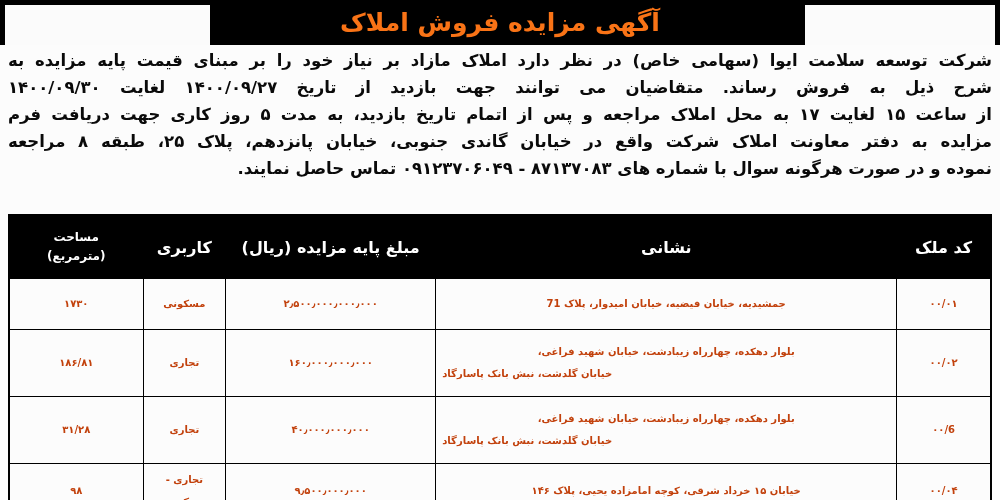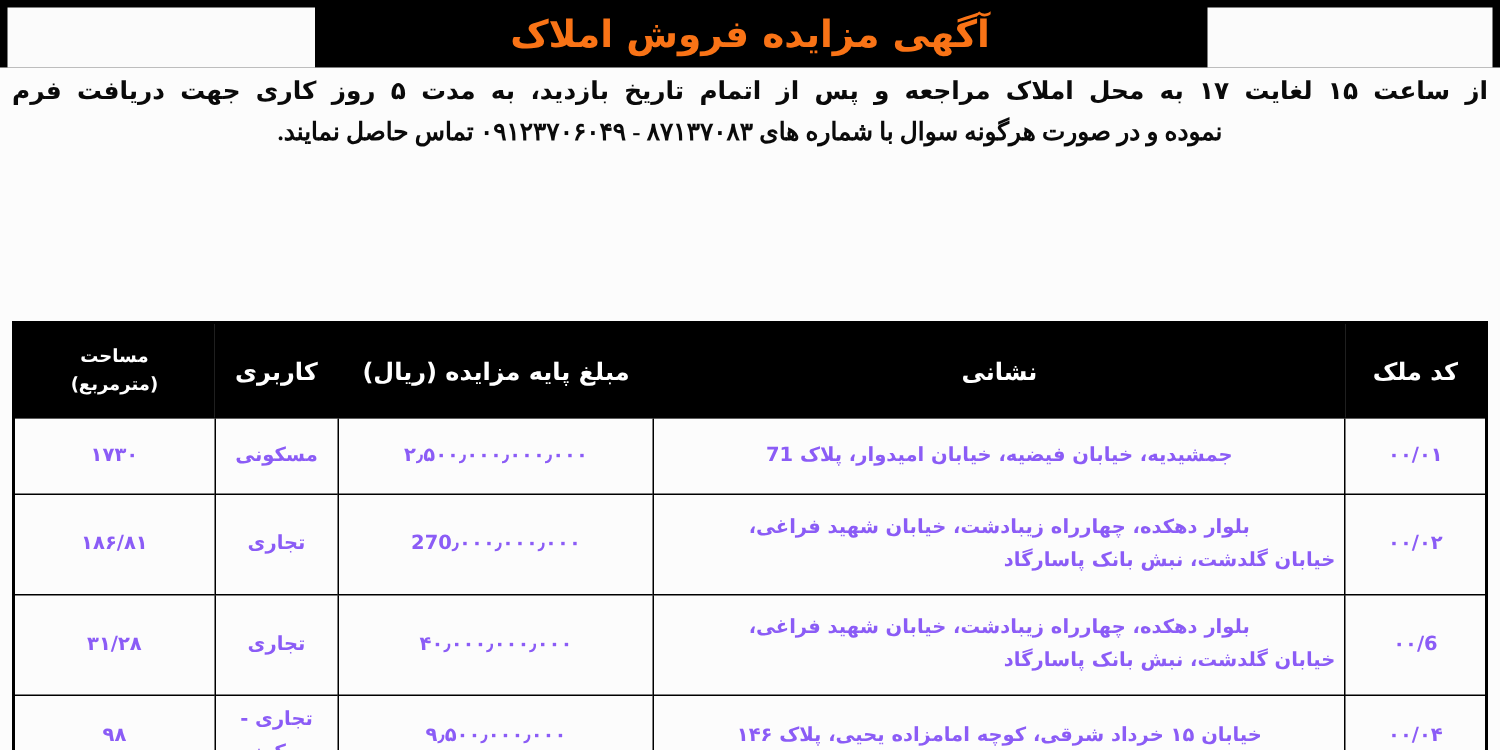--- a/index.html
+++ b/index.html
@@ -83,22 +83,21 @@
     height: 27px;
     white-space: nowrap;
     color: #0a0a0a;
   }
   .body-line.justify {
     text-align: justify;
     text-align-last: justify;
     white-space: normal;
   }
   .body-line.right {
-    text-align: center;
-    font-family: Liberation Serif, serif;
+    text-align: right;
   }
 
   
   .auction-table {
     position: absolute;
     left: 8px;
     top: 214px;
     width: 984px;
     border-collapse: collapse;
     table-layout: fixed;
@@ -112,22 +111,22 @@
     font-weight: bold;
     text-align: center;
     vertical-align: middle;
     padding: 6px 4px;
     height: 50px;
     border-left: 1.5px solid #000000;
     line-height: 19px;
   }
   .auction-table tbody td {
     background: #fcfcfc;
-    color: #8b5cf6;
-    font-size: 13px;
+    color: #c2410c;
+    font-size: 10px;
     font-weight: bold;
     text-align: center;
     vertical-align: middle;
     border: 1.5px solid #000000;
     padding: 5px 6px;
     line-height: 22px;
   }
   .auction-table tbody tr.r1 td { height: 40px; }
   .auction-table tbody tr.r2 td { height: 56px; }
   .auction-table tbody tr.r3 td { height: 56px; }
@@ -137,39 +136,42 @@
   .col-address { width: 430px; }
   .col-amount  { width: 196px; }
   .col-usage   { width: 77px; }
   .col-area    { width: 125px; }
 
   td.cell-address {
     text-align: right;
     padding-right: 9px;
   }
   .addr-line { display: block; }
-  .addr-line.two { text-align: right; }
+  .addr-line.two { text-align: left; }
 
   td.cell-amount { letter-spacing: 0.3px; }
 
   .hdr-sub { display: block; font-size: 12px; }
 </style>
 </head>
 <body>
 
 <div id="page">
 
   <div class="header-band">
     <div class="header-blank-left"></div>
     <div class="header-blank-right"></div>
     <div class="header-title">آگهی مزایده فروش املاک</div>
   </div>
 
   <div class="body-block">
+    <span class="body-line justify">شرکت توسعه سلامت ایوا (سهامی خاص) در نظر دارد املاک مازاد بر نیاز خود را بر مبنای قیمت پایه مزایده به</span>
+    <span class="body-line justify">شرح ذیل به فروش رساند. متقاضیان می توانند جهت بازدید از تاریخ ۱۴۰۰/۰۹/۲۷ لغایت ۱۴۰۰/۰۹/۳۰</span>
     <span class="body-line justify">از ساعت ۱۵ لغایت ۱۷ به محل املاک مراجعه و پس از اتمام تاریخ بازدید، به مدت ۵ روز کاری جهت دریافت فرم</span>
+    <span class="body-line justify">مزایده به دفتر معاونت املاک شرکت واقع در خیابان گاندی جنوبی، خیابان پانزدهم، پلاک ۲۵، طبقه ۸ مراجعه</span>
     <span class="body-line right">نموده و در صورت هرگونه سوال با شماره های ۸۷۱۳۷۰۸۳ - ۰۹۱۲۳۷۰۶۰۴۹ تماس حاصل نمایند.</span>
   </div>
 
   <table class="auction-table">
     <colgroup>
       <col class="col-code">
       <col class="col-address">
       <col class="col-amount">
       <col class="col-usage">
       <col class="col-area">
@@ -195,21 +197,21 @@
         <td class="cell-amount">۲٫۵۰۰٫۰۰۰٫۰۰۰٫۰۰۰</td>
         <td class="cell-usage">مسکونی</td>
         <td class="cell-area">۱۷۳۰</td>
       </tr>
       <tr class="r2">
         <td class="cell-code">۰۰/۰۲</td>
         <td class="cell-address">
           <span class="addr-line">بلوار دهکده، چهارراه زیبادشت، خیابان شهید فراغی،</span>
           <span class="addr-line two">خیابان گلدشت، نبش بانک پاسارگاد</span>
         </td>
-        <td class="cell-amount">270٫۰۰۰٫۰۰۰٫۰۰۰</td>
+        <td class="cell-amount">۱۶۰٫۰۰۰٫۰۰۰٫۰۰۰</td>
         <td class="cell-usage">تجاری</td>
         <td class="cell-area">۱۸۶/۸۱</td>
       </tr>
       <tr class="r3">
         <td class="cell-code">۰۰/6</td>
         <td class="cell-address">
           <span class="addr-line">بلوار دهکده، چهارراه زیبادشت، خیابان شهید فراغی،</span>
           <span class="addr-line two">خیابان گلدشت، نبش بانک پاسارگاد</span>
         </td>
         <td class="cell-amount">۴۰٫۰۰۰٫۰۰۰٫۰۰۰</td>

